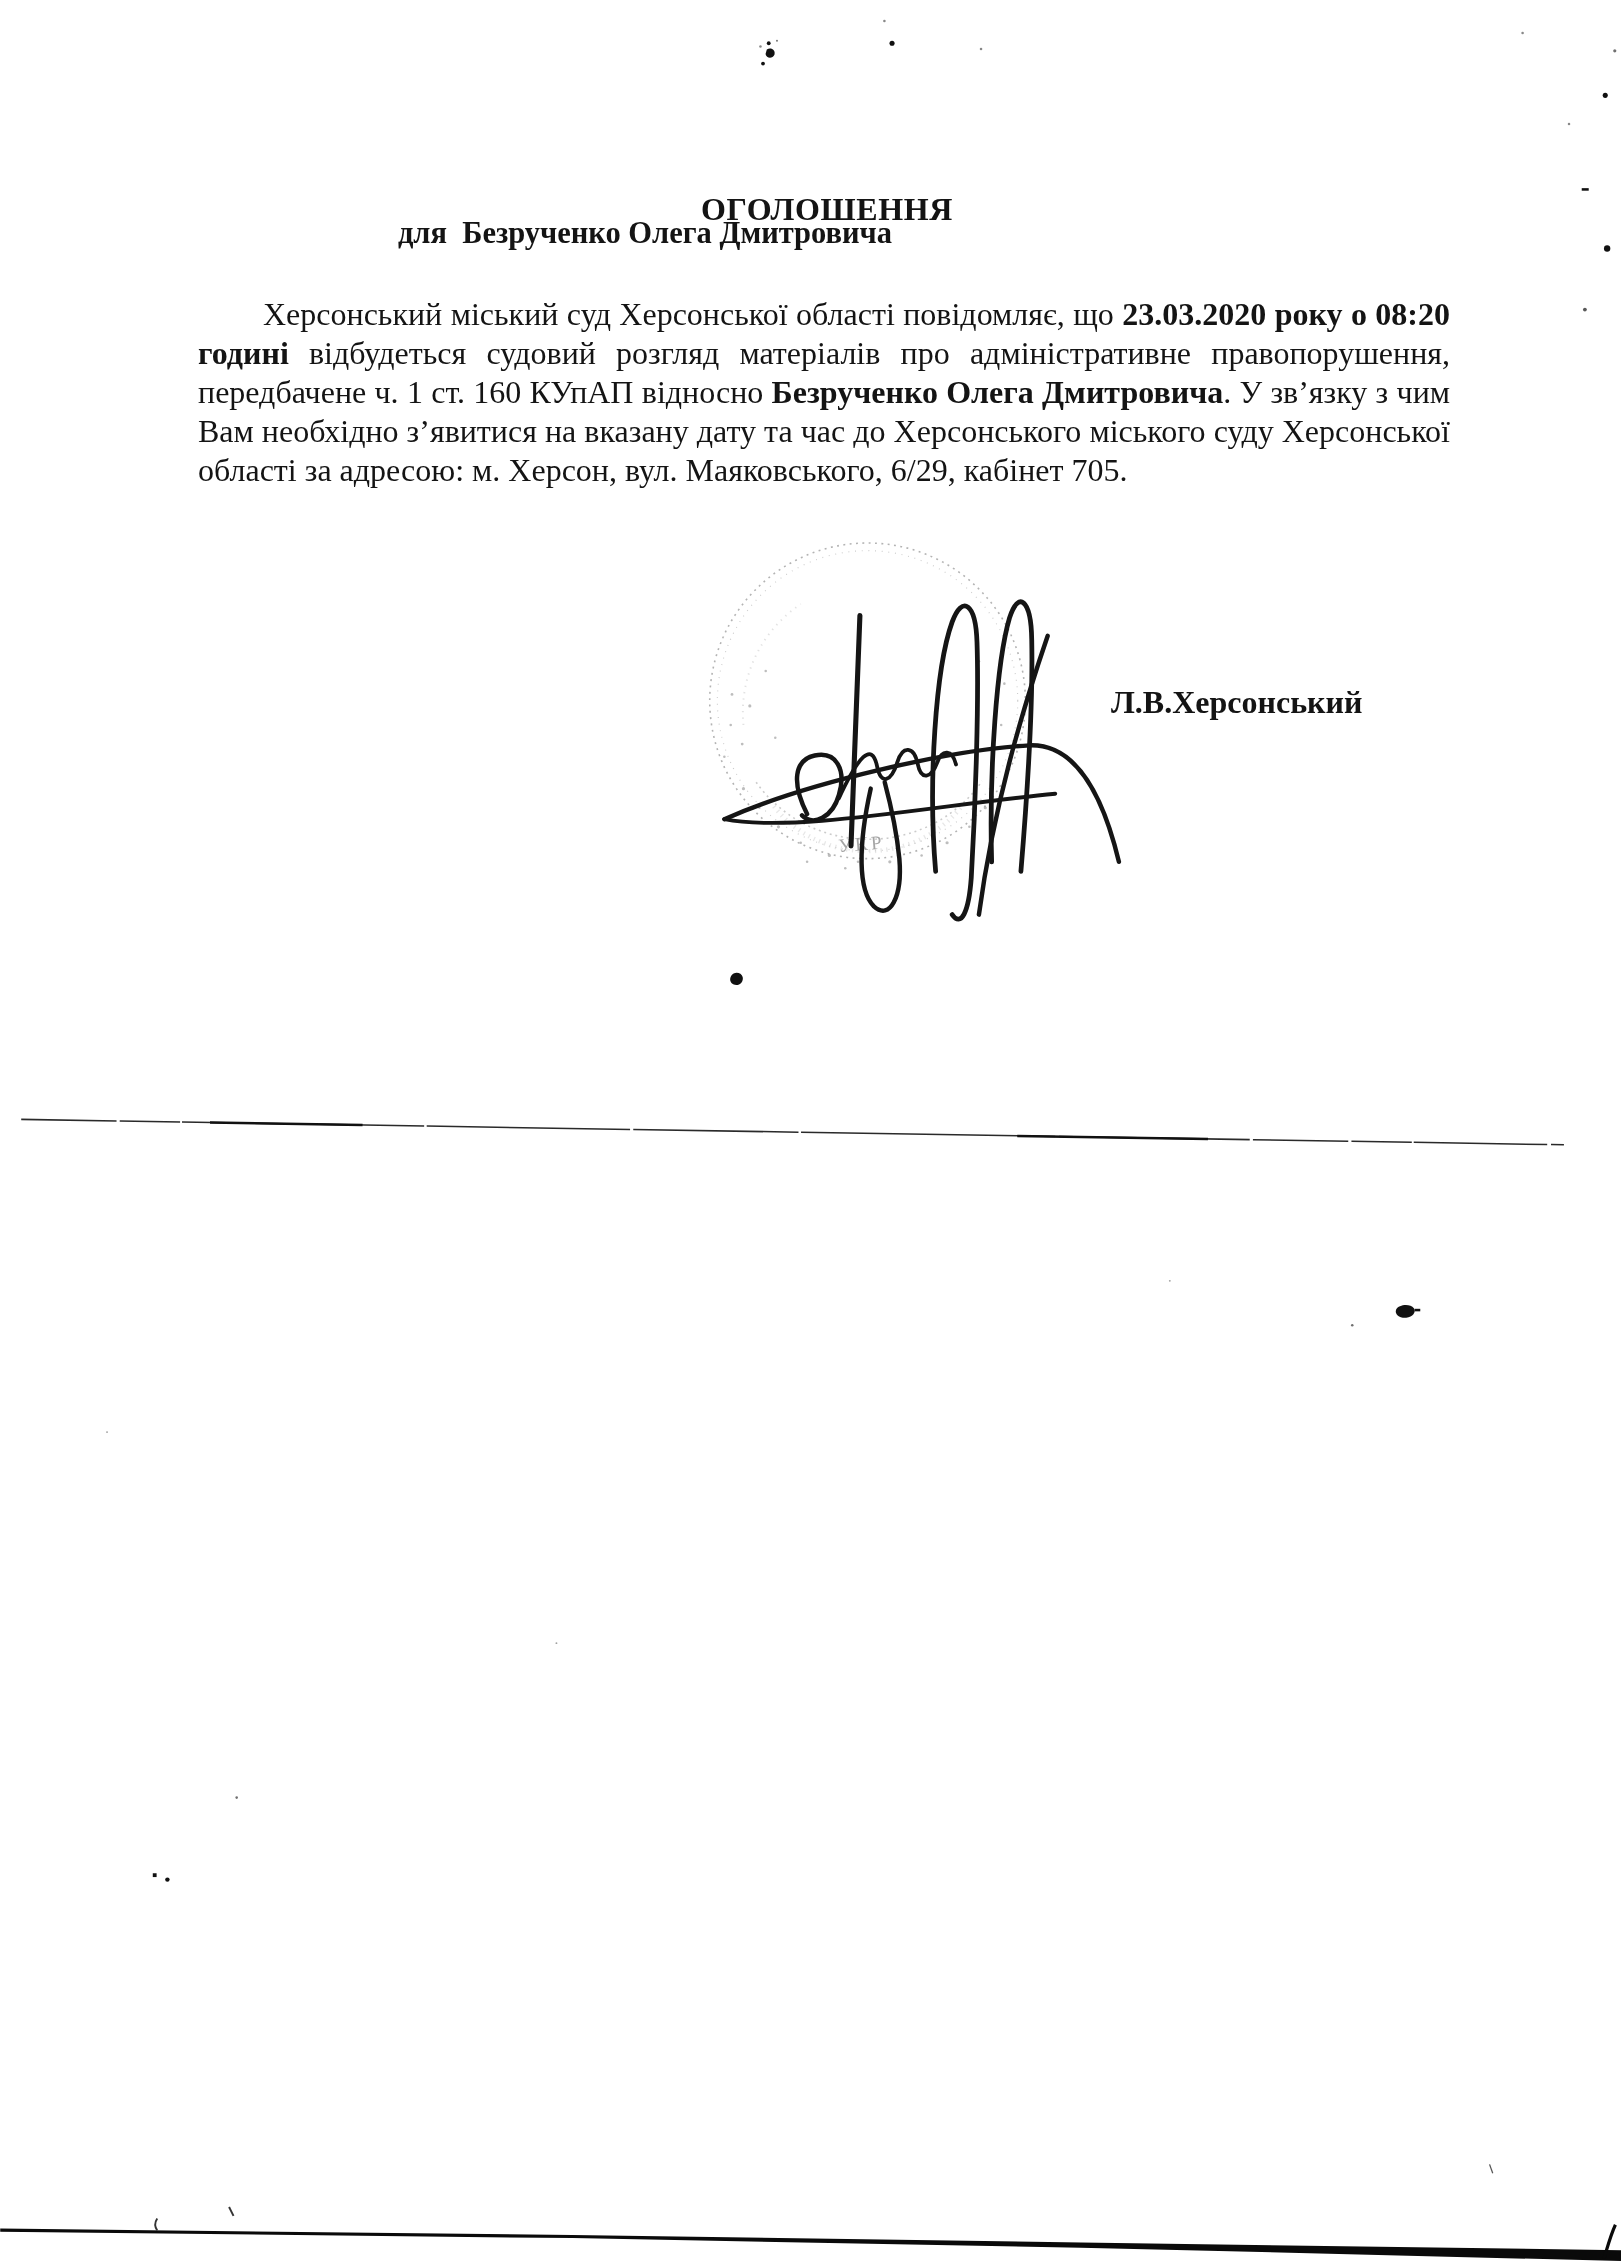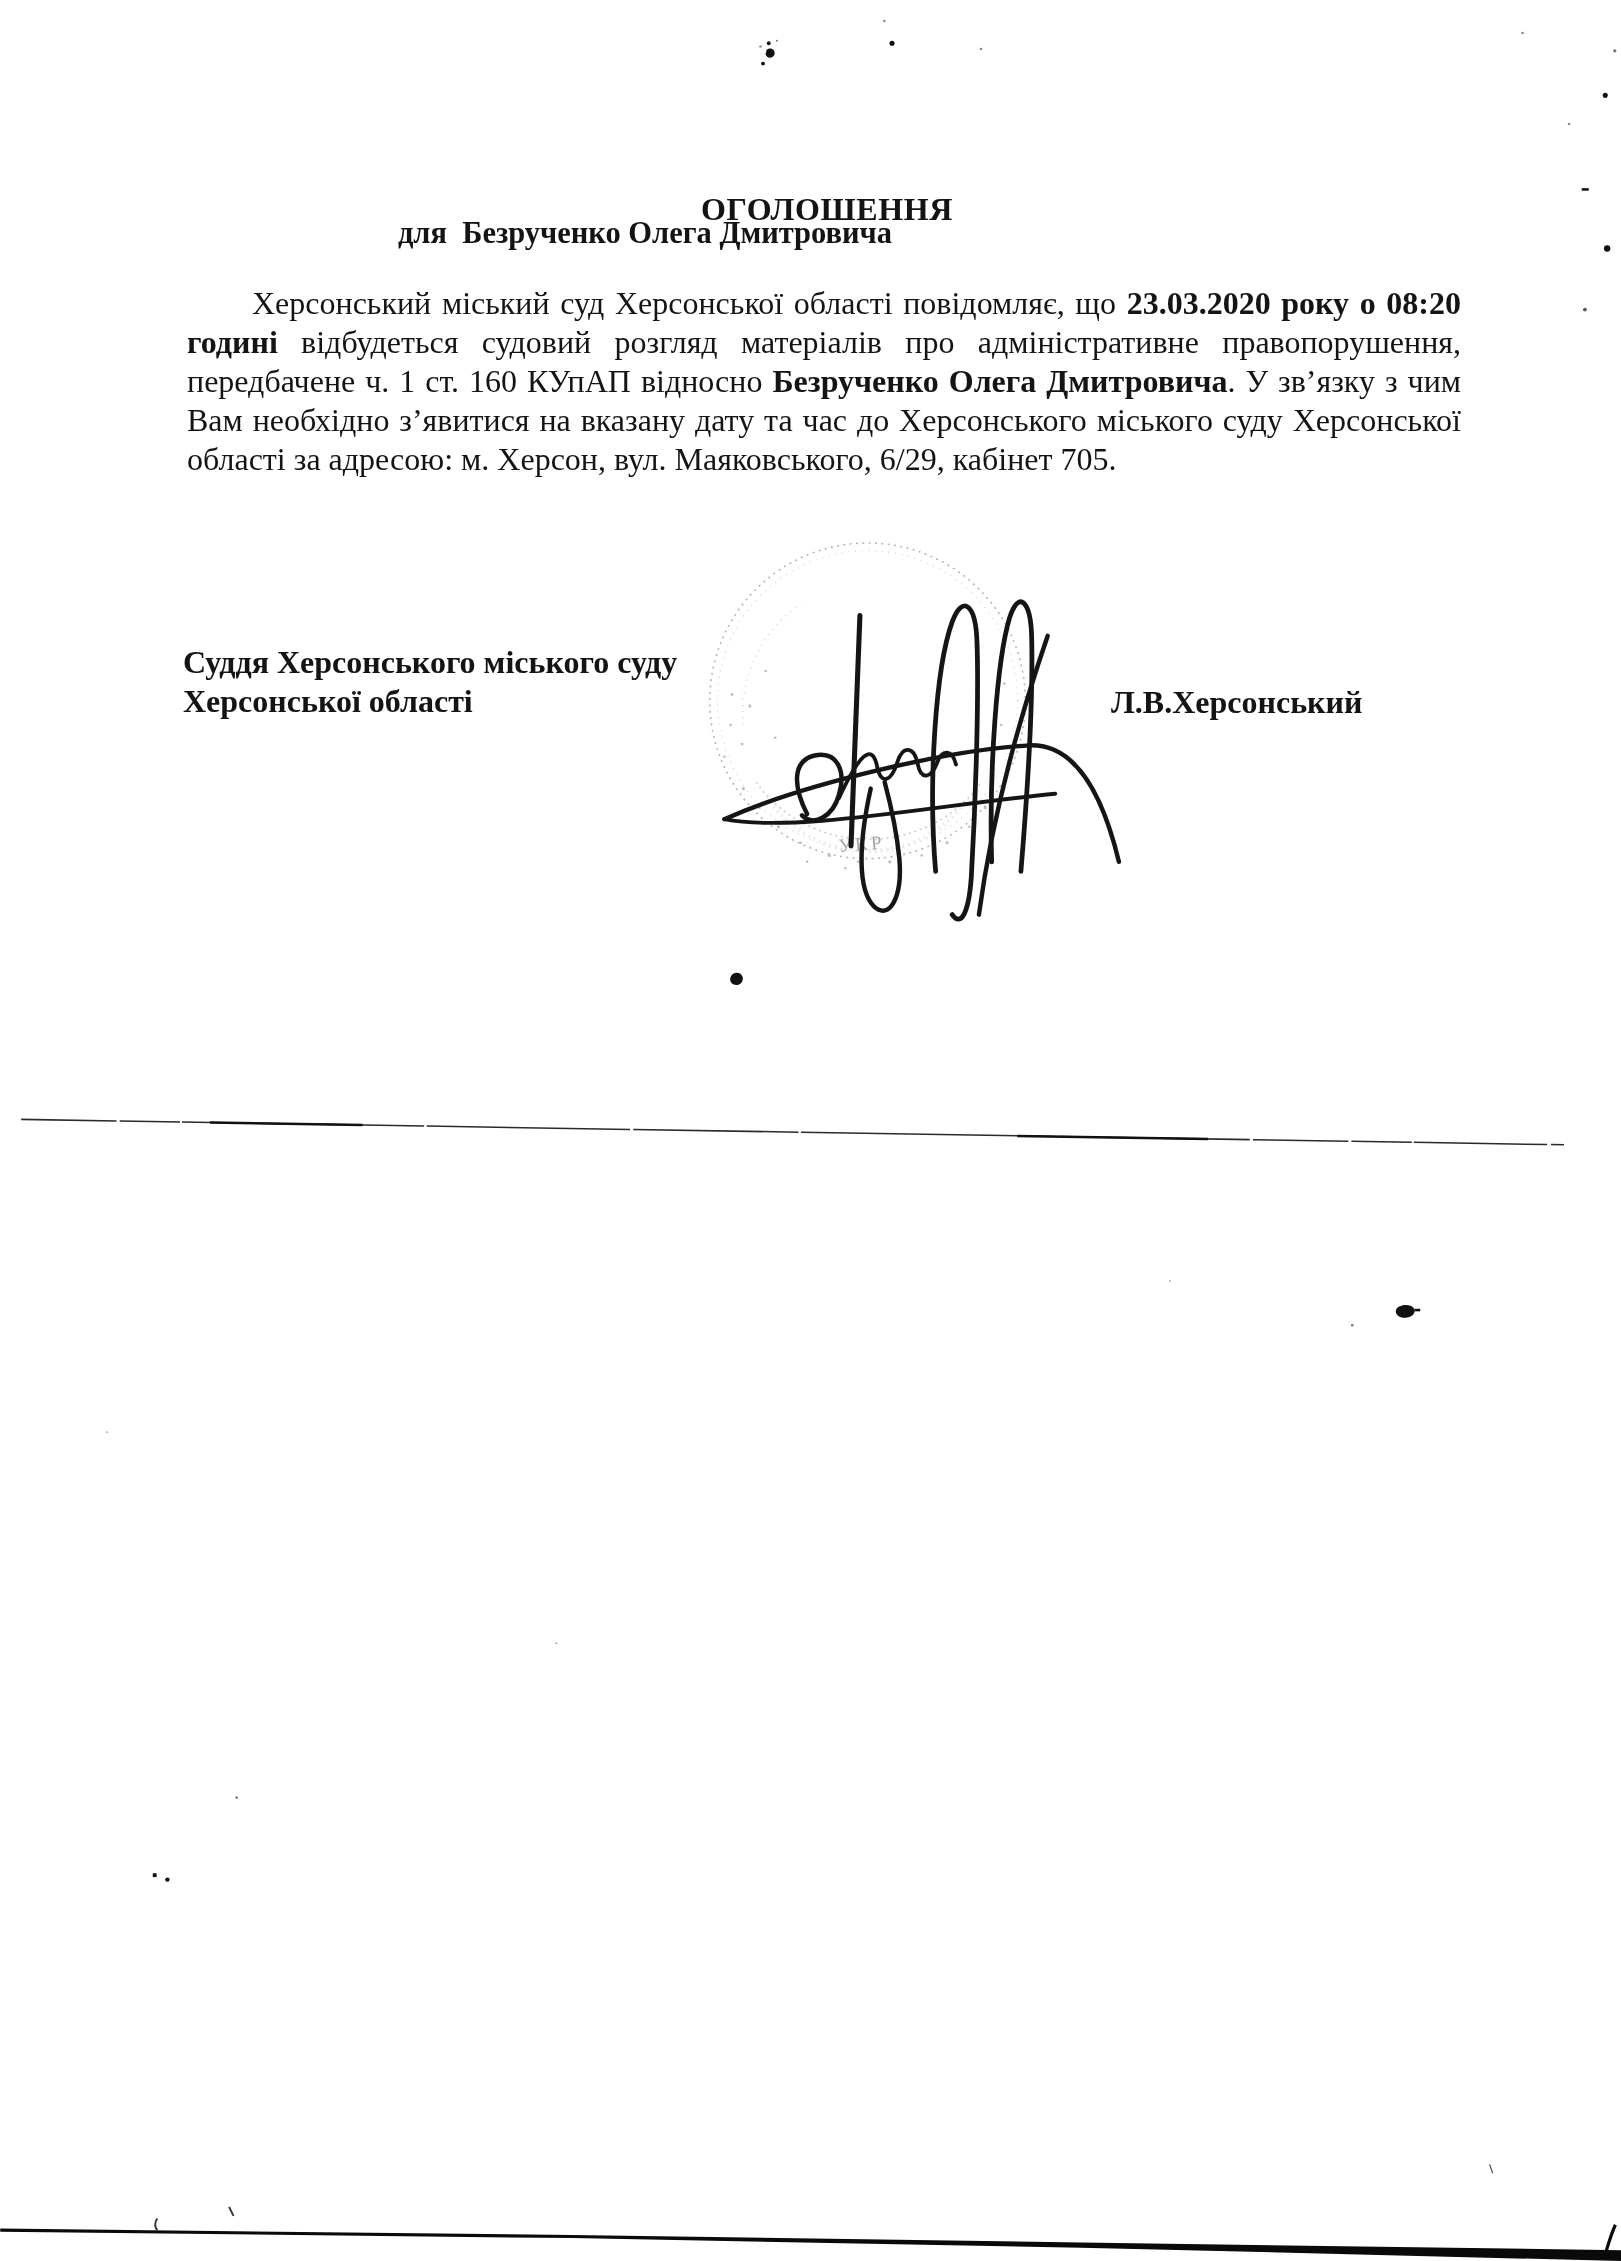--- a/index.html
+++ b/index.html
@@ -21,21 +21,21 @@
     position:absolute;top:216px;left:0;width:1290px;
     margin:0;text-align:center;
     font-size:30.5px;font-weight:bold;
     white-space:pre;
   }
   .body-text{
     position:absolute;left:183px;top:280px;width:1282px;
     font-size:32px;line-height:39px;
     text-align:justify;
   }
-  .body-text p{margin:4px;}
+  .body-text p{margin:15px;}
   .p1{text-indent:65px;}
   .p2{text-indent:145px;}
   b{font-weight:bold;}
   .sig-role{
     position:absolute;left:183px;top:643px;
     font-size:32px;line-height:39px;font-weight:bold;
   }
   .sig-name{
     position:absolute;left:1111px;top:683px;
     font-size:32px;line-height:39px;font-weight:bold;
@@ -55,24 +55,20 @@
 
 <div class="page">
 
   <h1 class="title">ОГОЛОШЕННЯ</h1>
   <h2 class="subtitle">для  Безрученко Олега Дмитровича</h2>
 
   <div class="body-text">
     <p class="p1"><span>Херсонський міський суд Херсонської області  повідомляє, що </span><b>23.03.2020 року о 08:20 годині</b><span> відбудеться судовий розгляд матеріалів про адміністративне правопорушення, передбачене ч. 1 ст. 160 КУпАП відносно </span><b>Безрученко Олега Дмитровича</b><span>. У зв’язку з чим Вам необхідно з’явитися на вказану дату та час до Херсонського міського суду Херсонської області за адресою: м. Херсон, вул. Маяковського, 6/29, кабінет 705.</span></p>
   </div>
 
-  <div class="sig-role">
-    <span>Суддя Херсонського міського суду</span><br>
-    <span>Херсонської області</span>
-  </div>
 
   <div class="sig-name">Л.В.Херсонський</div>
 
   <svg class="stamp-sig" viewBox="0 0 770 660" aria-hidden="true">
 
     <g>
       <circle cx="345" cy="292" r="248" fill="none" stroke="#a6a6a6" stroke-width="2.5" stroke-dasharray="3 7" opacity="0.85"></circle>
       <circle cx="345" cy="292" r="236" fill="none" stroke="#b8b8b8" stroke-width="1.8" stroke-dasharray="1.5 9" opacity="0.7"></circle>
       <path d="M 170 420 A 212 200 0 0 0 525 418" fill="none" stroke="#b5b5b5" stroke-width="2.5" stroke-dasharray="3 6" opacity="0.7"></path>
       <path d="M 198 458 A 182 170 0 0 0 495 455" fill="none" stroke="#c2c2c2" stroke-width="7" stroke-dasharray="2 7" opacity="0.4"></path>

